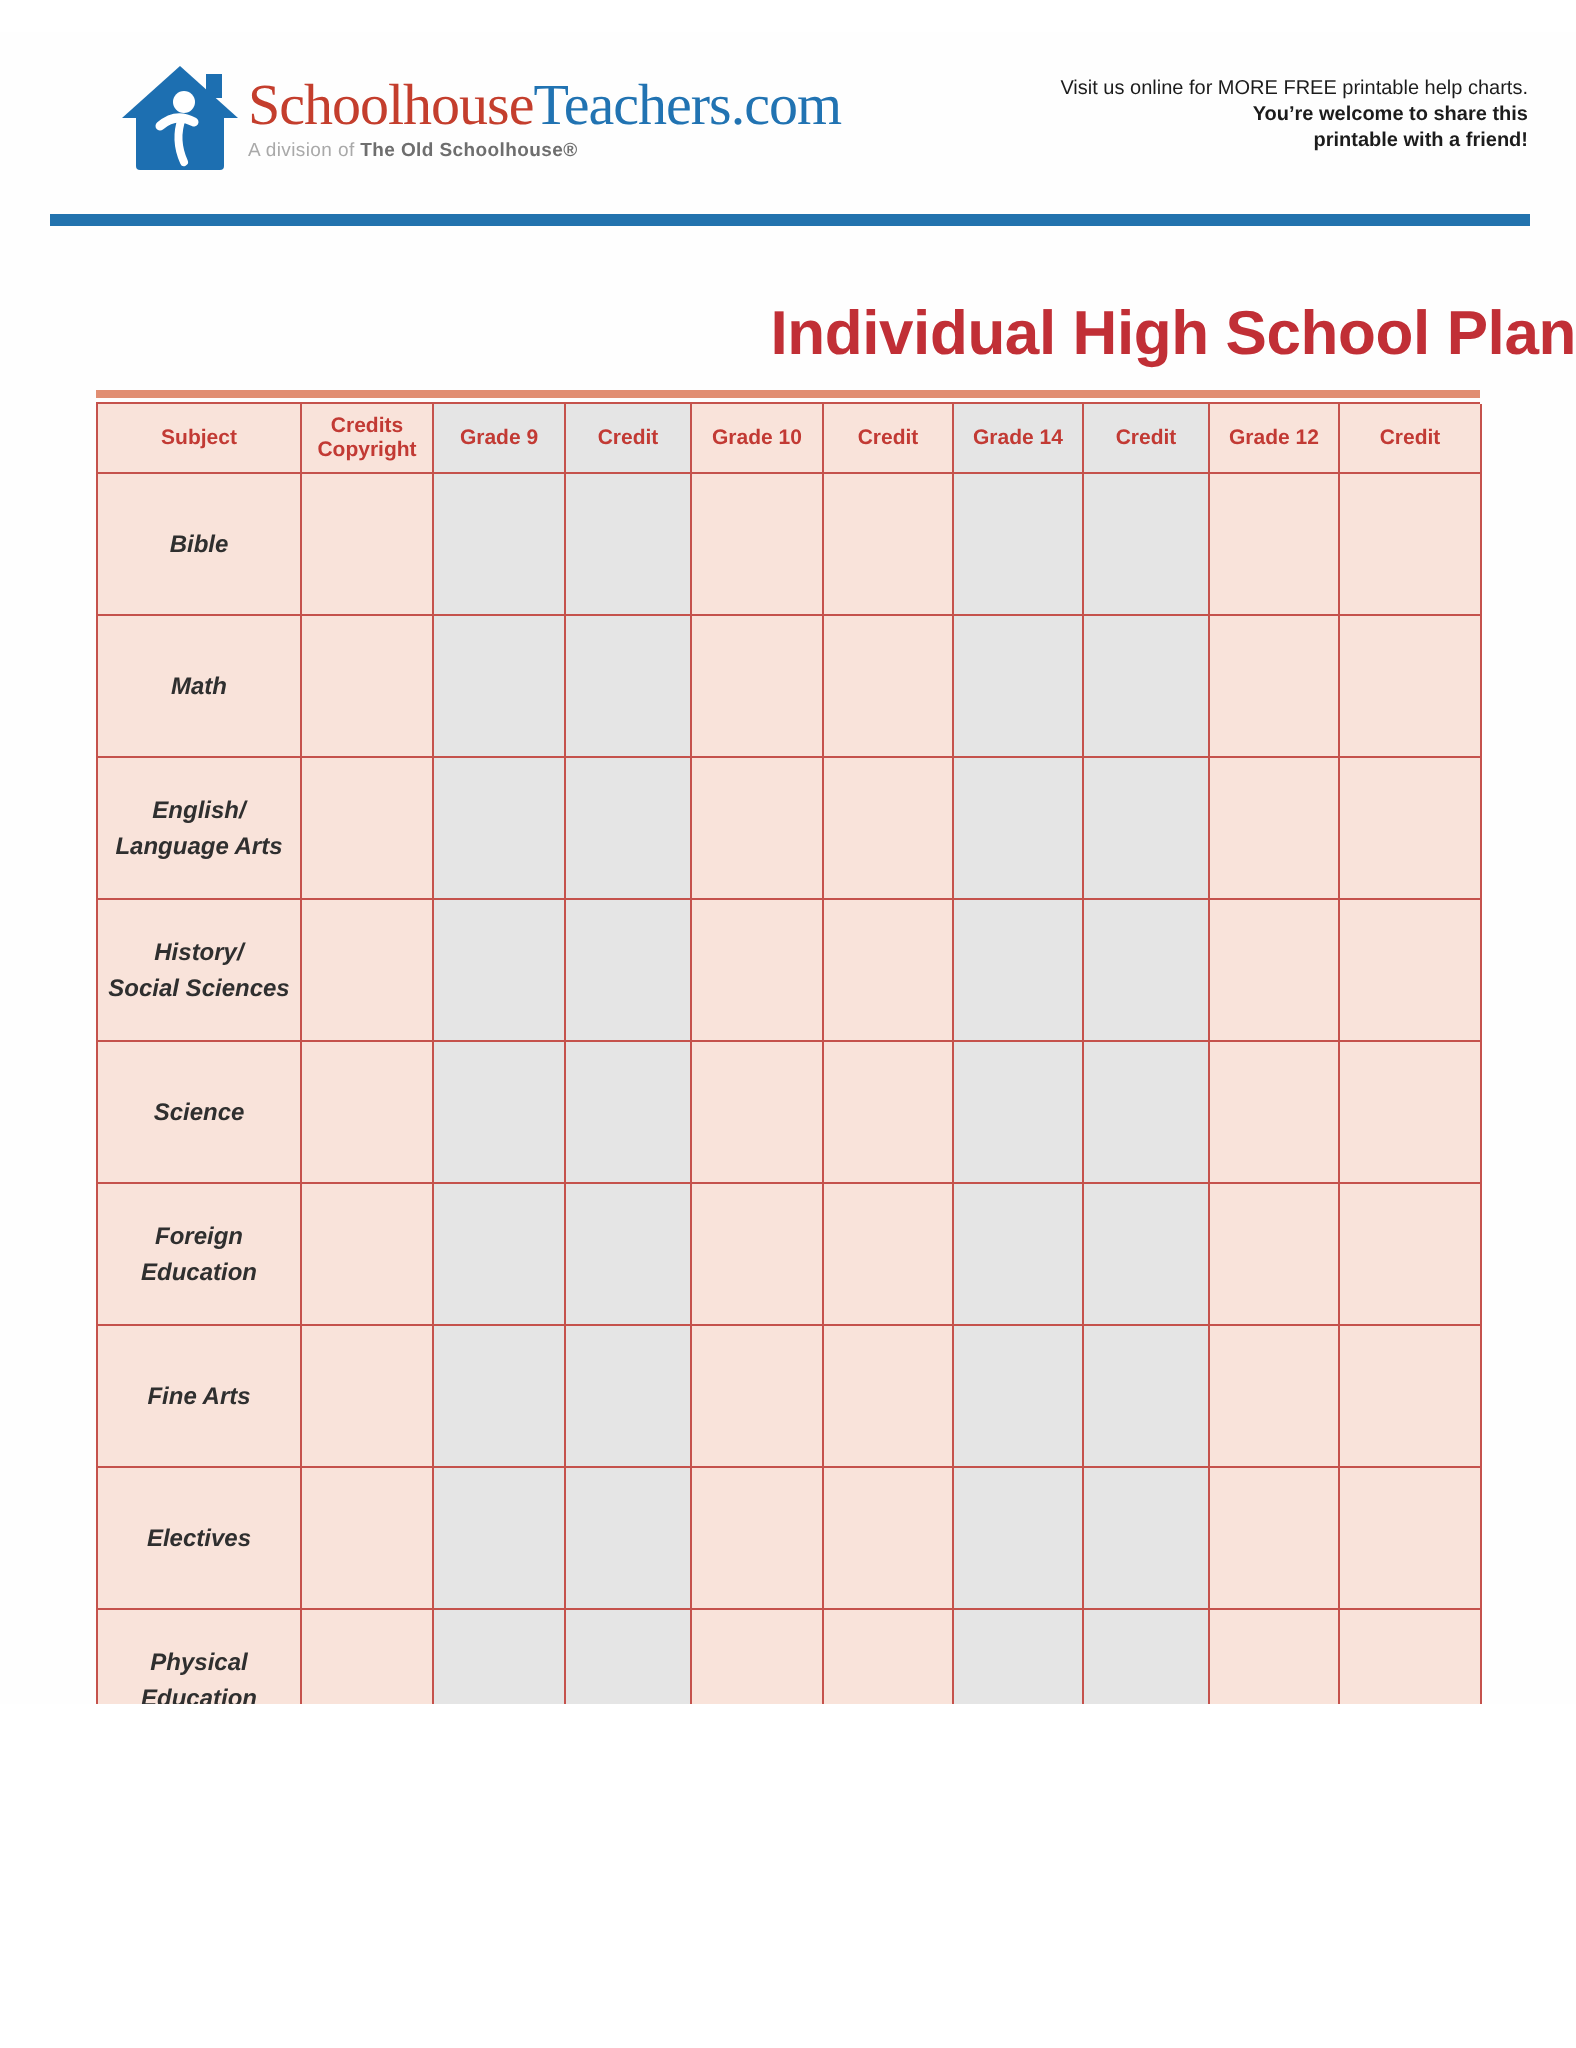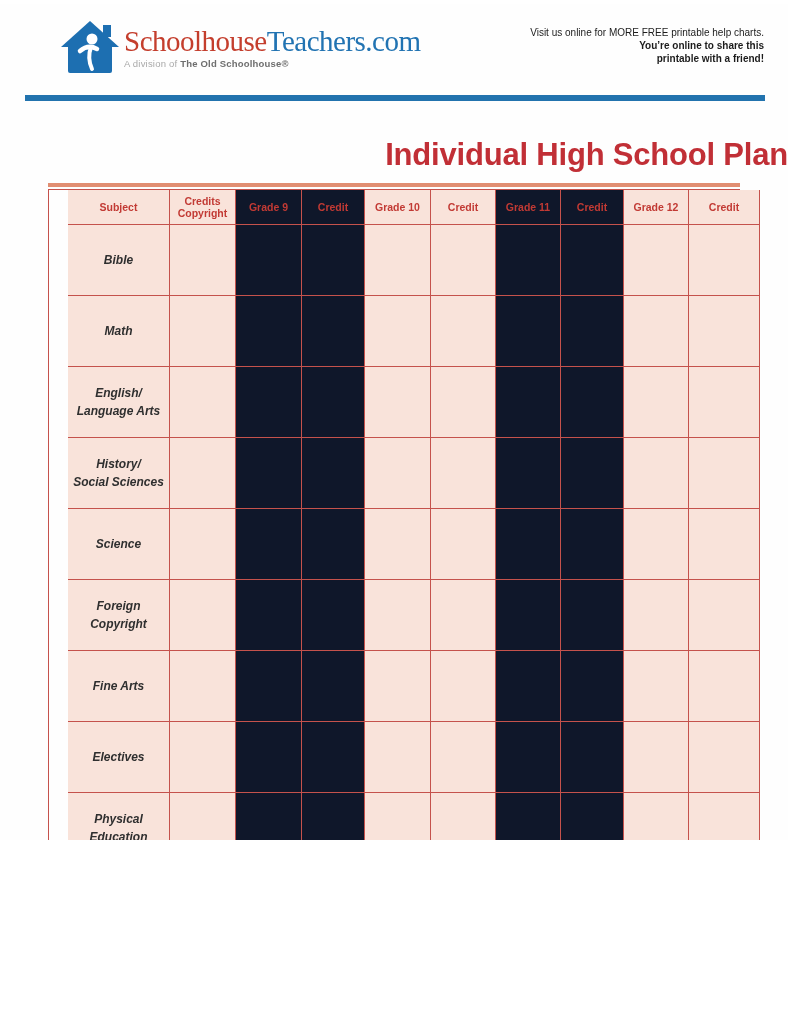--- a/index.html
+++ b/index.html
@@ -1,19 +1,19 @@
 <!DOCTYPE html>
 <html style="--accent-salmon: #e18e72; --cell-pink: #f9e3da; --border-red: #c5524c; --text-red: #c23a34; --title-red: #c12f36; --divider-blue: #2273ae; --logo-red: #c43e2d; --logo-blue: #2173b2;"><head>
 <meta charset="utf-8">
 <style>
   * { margin:0; padding:0; box-sizing:border-box; }
   html,body { background:#ffffff; }
   body { font-family:"Liberation Sans", sans-serif; }
   .page {
-    position:relative; width:788px; height:836px; margin:4px auto;
+    position:relative; width:788px; height:836px; margin:16px auto;
     background:#fefefe; overflow:hidden;
   }
 
   
   .logo { position:absolute; left:60px; top:16px; display:flex; align-items:flex-start; }
   .logo-house { width:60px; height:56px; flex:0 0 auto; }
   .logo-textblock { margin-left:4px; margin-top:6px; }
   .brand { font-family:"Liberation Serif", serif; font-size:29px; line-height:30px; letter-spacing:-0.5px; }
   .brand-red  { color:var(--logo-red,#c43e2d); }
   .brand-blue { color:var(--logo-blue,#2173b2); }
@@ -43,29 +43,28 @@
     border-left:2px solid #fff; border-right:2px solid #fff;
   }
   .name-row .input { background:#ffffff; }
 
   .plan-grid {
     display:grid;
     grid-template-columns:102px 66px 66px 63px 66px 65px 65px 63px 65px 71px;
     border-top:1.5px solid var(--border-red,#c5524c);
     border-left:1.5px solid var(--border-red,#c5524c);
     width:692px;
-    padding-left:19px;
   }
   .cell {
     border-right:1.5px solid var(--border-red,#c5524c);
     border-bottom:1.5px solid var(--border-red,#c5524c);
     display:flex; align-items:center; justify-content:center; text-align:center;
   }
   .cell.pink  { background:var(--cell-pink,#f9e3da); }
-  .cell.plain { background:#0f172a; }
+  .cell.plain { background:#e5e5e5; }
   .cell.head  {
     height:35px; font-size:10.5px; font-weight:bold; line-height:1.15;
     color:var(--text-red,#c23a34); padding:1px 2px;
   }
   .cell.body { height:71px; }
   .cell.subject {
     font-size:12px; font-weight:600; color:#2f2f2f;
     white-space:pre-line; line-height:1.5; padding:0 4px;font-style:italic;
   }
 
@@ -92,40 +91,40 @@
       </svg>
     </span>
     <div class="logo-textblock">
       <div class="brand"><span class="brand-red">Schoolhouse</span><span class="brand-blue">Teachers.com</span></div>
       <div class="tagline"><span>A division of </span><b>The Old Schoolhouse®</b></div>
     </div>
   </div>
 
   <div class="promo">
     <div>Visit us online for MORE FREE printable help charts.</div>
-    <div class="b">You’re online to share this</div>
+    <div class="b">You’re welcome to share this</div>
     <div class="b">printable with a friend!</div>
   </div>
 
   <div class="divider"></div>
 
   <div class="page-title">Individual High School Plan</div>
 
   <div class="table-wrap">
     <div class="top-strip"></div>
 
 
     <div class="plan-grid">
         <div class="cell head pink">Subject</div>
         <div class="cell head pink">Credits Copyright</div>
         <div class="cell head plain">Grade 9</div>
         <div class="cell head plain">Credit</div>
         <div class="cell head pink">Grade 10</div>
         <div class="cell head pink">Credit</div>
-        <div class="cell head plain">Grade 11</div>
+        <div class="cell head plain">Grade 14</div>
         <div class="cell head plain">Credit</div>
         <div class="cell head pink">Grade 12</div>
         <div class="cell head pink">Credit</div>
         <div class="cell body pink subject">Bible</div>
         <div class="cell body pink"></div>
         <div class="cell body plain"></div>
         <div class="cell body plain"></div>
         <div class="cell body pink"></div>
         <div class="cell body pink"></div>
         <div class="cell body plain"></div>
@@ -168,21 +167,21 @@
         <div class="cell body pink"></div>
         <div class="cell body plain"></div>
         <div class="cell body plain"></div>
         <div class="cell body pink"></div>
         <div class="cell body pink"></div>
         <div class="cell body plain"></div>
         <div class="cell body plain"></div>
         <div class="cell body pink"></div>
         <div class="cell body pink"></div>
         <div class="cell body pink subject">Foreign
-Copyright</div>
+Education</div>
         <div class="cell body pink"></div>
         <div class="cell body plain"></div>
         <div class="cell body plain"></div>
         <div class="cell body pink"></div>
         <div class="cell body pink"></div>
         <div class="cell body plain"></div>
         <div class="cell body plain"></div>
         <div class="cell body pink"></div>
         <div class="cell body pink"></div>
         <div class="cell body pink subject">Fine Arts</div>

